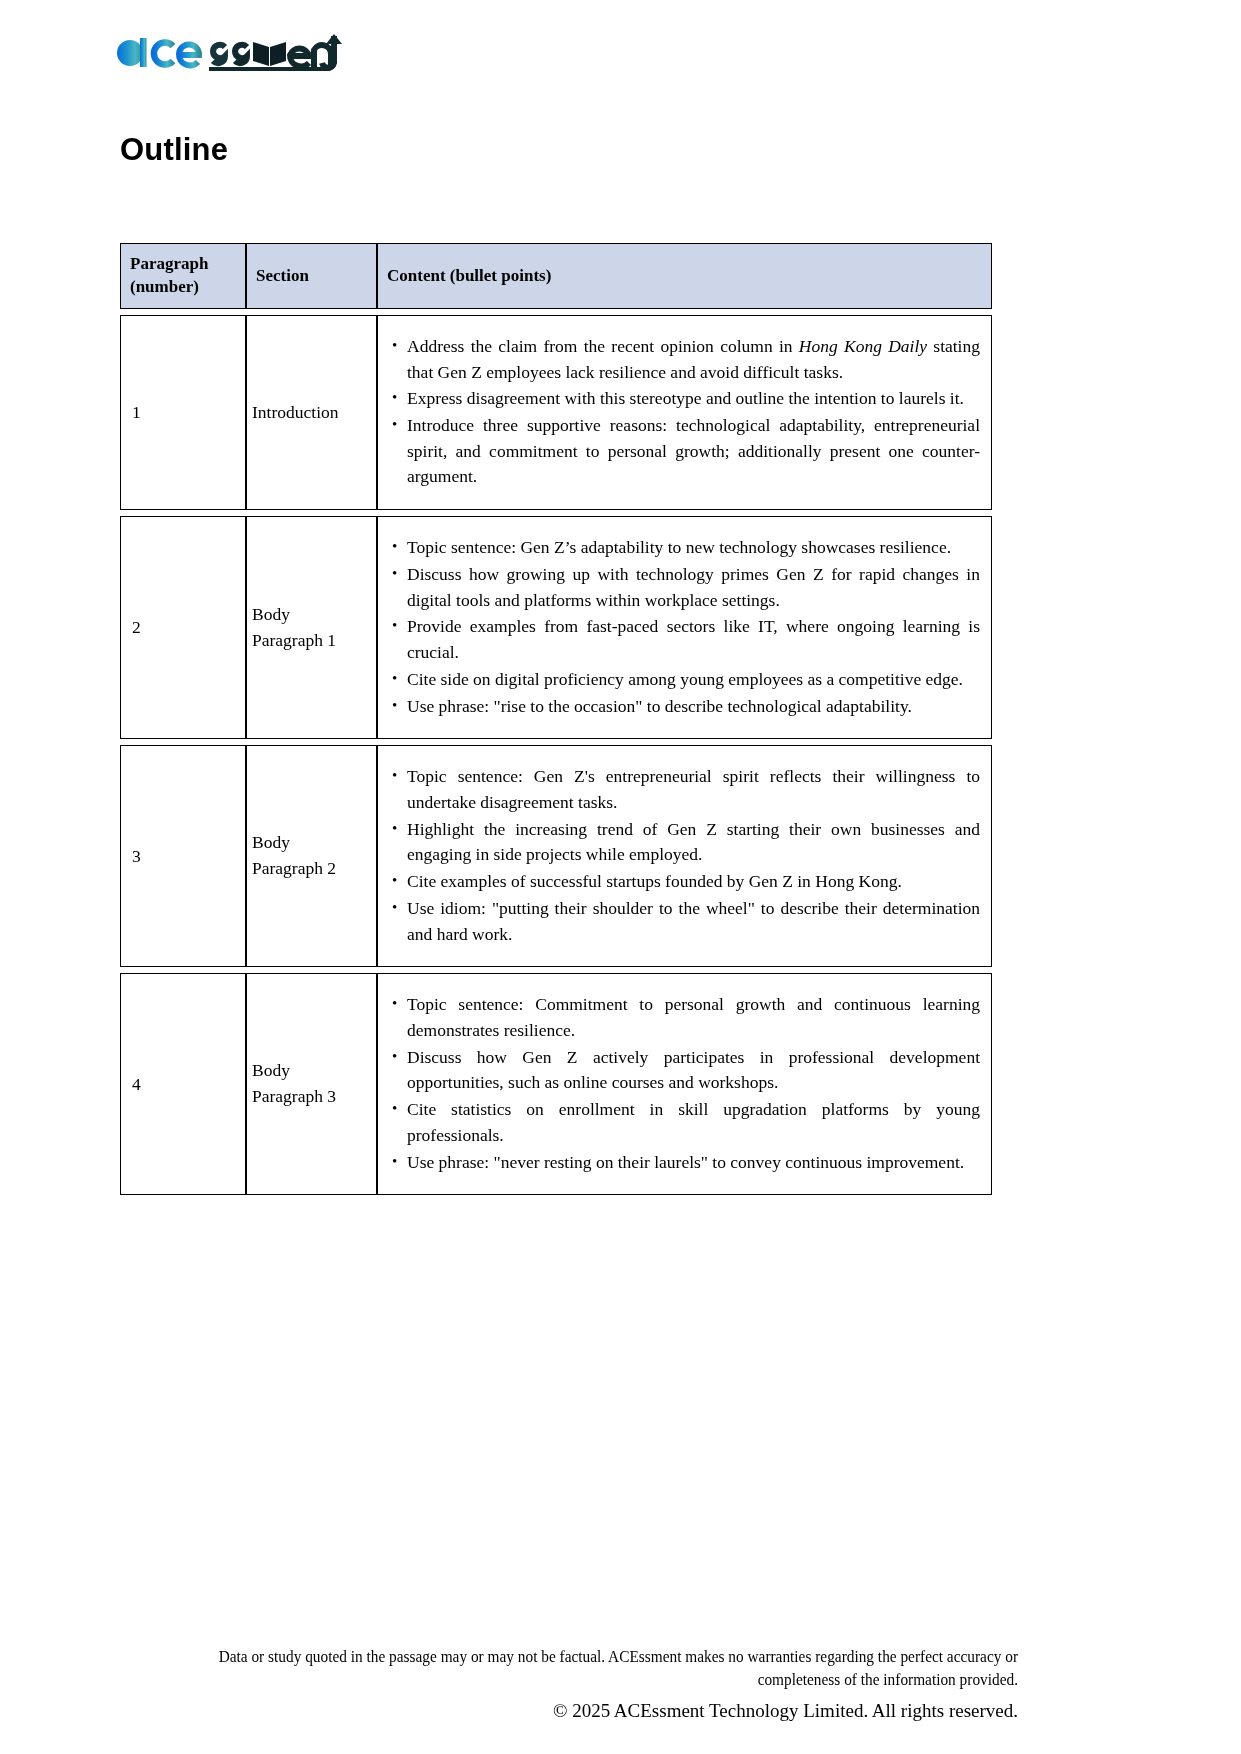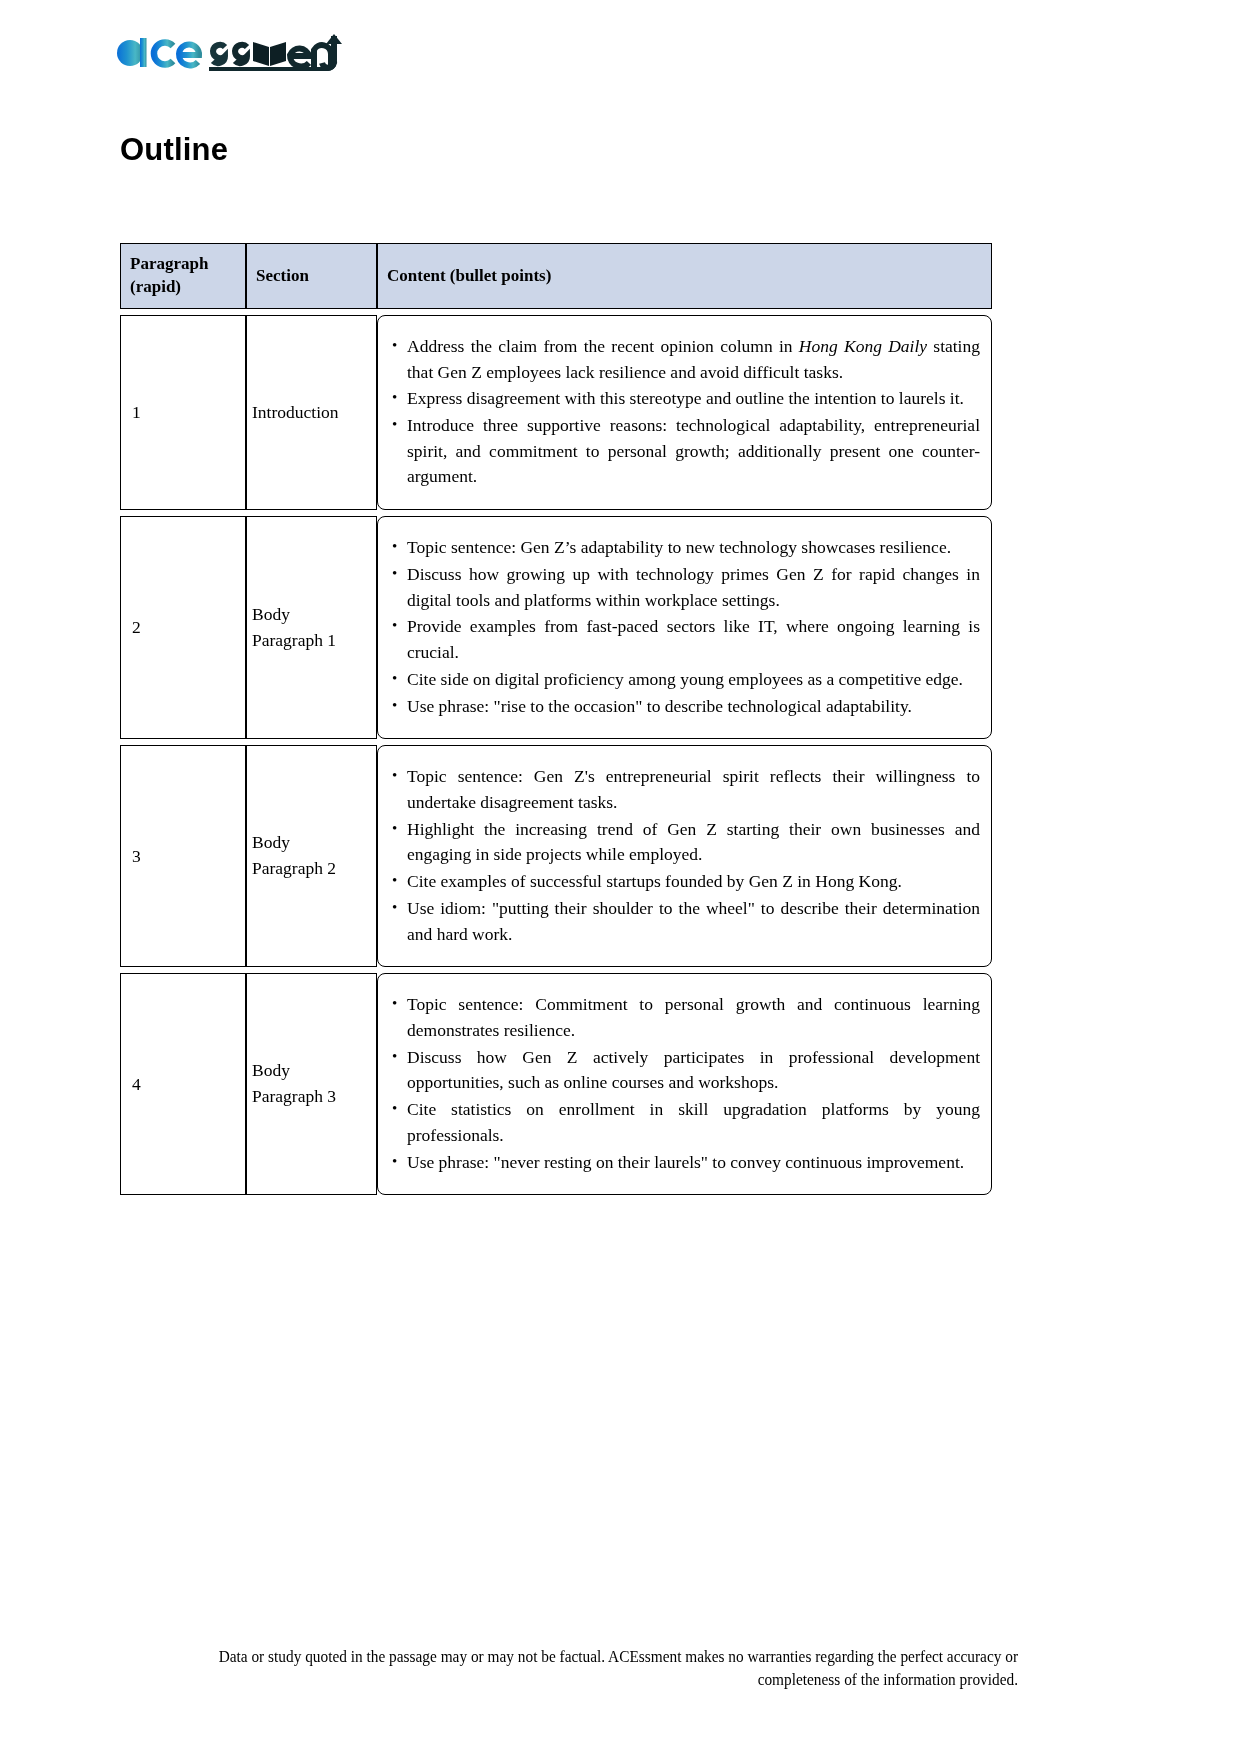--- a/index.html
+++ b/index.html
@@ -82,21 +82,20 @@
     font-size: 17.5px;
     padding-left: 11px;
   }
   td.cell-sec {
     font-size: 17.5px;
     line-height: 1.48;
     padding-left: 5px;
   }
   td.cell-content {
     padding: 18px 11px 18px 12px;
-    border-radius: 8px;
   }
 
   ul.bullets {
     margin: 0;
     padding: 0;
     list-style: none;
   }
   ul.bullets > li {
     position: relative;
     padding-left: 17px;
@@ -188,21 +187,21 @@
   <table class="outline-table">
     <colgroup>
       <col class="c-num">
       <col class="c-sec">
       <col class="c-cont">
     </colgroup>
     <thead>
       <tr>
         <th>
           <div class="hdr-num">Paragraph</div>
-          <div class="hdr-num">(rapid)</div>
+          <div class="hdr-num">(number)</div>
         </th>
         <th>Section</th>
         <th>Content (bullet points)</th>
       </tr>
     </thead>
     <tbody>
         <tr>
           <td class="cell-num">1</td>
           <td class="cell-sec">
             <div>Introduction</div>
@@ -290,14 +289,15 @@
               <li>
                 <span class="txt">Use phrase: "never resting on their laurels" to convey continuous improvement.</span>
               </li>
             </ul>
           </td>
         </tr>
       </tbody>
   </table>
 
   <div class="footer-note">Data or study quoted in the passage may or may not be factual. ACEssment makes no warranties regarding the perfect accuracy or completeness of the information provided.</div>
+  <div class="copyright">© 2025 ACEssment Technology Limited. All rights reserved.</div>
 
 </div>
 
 </body></html>

